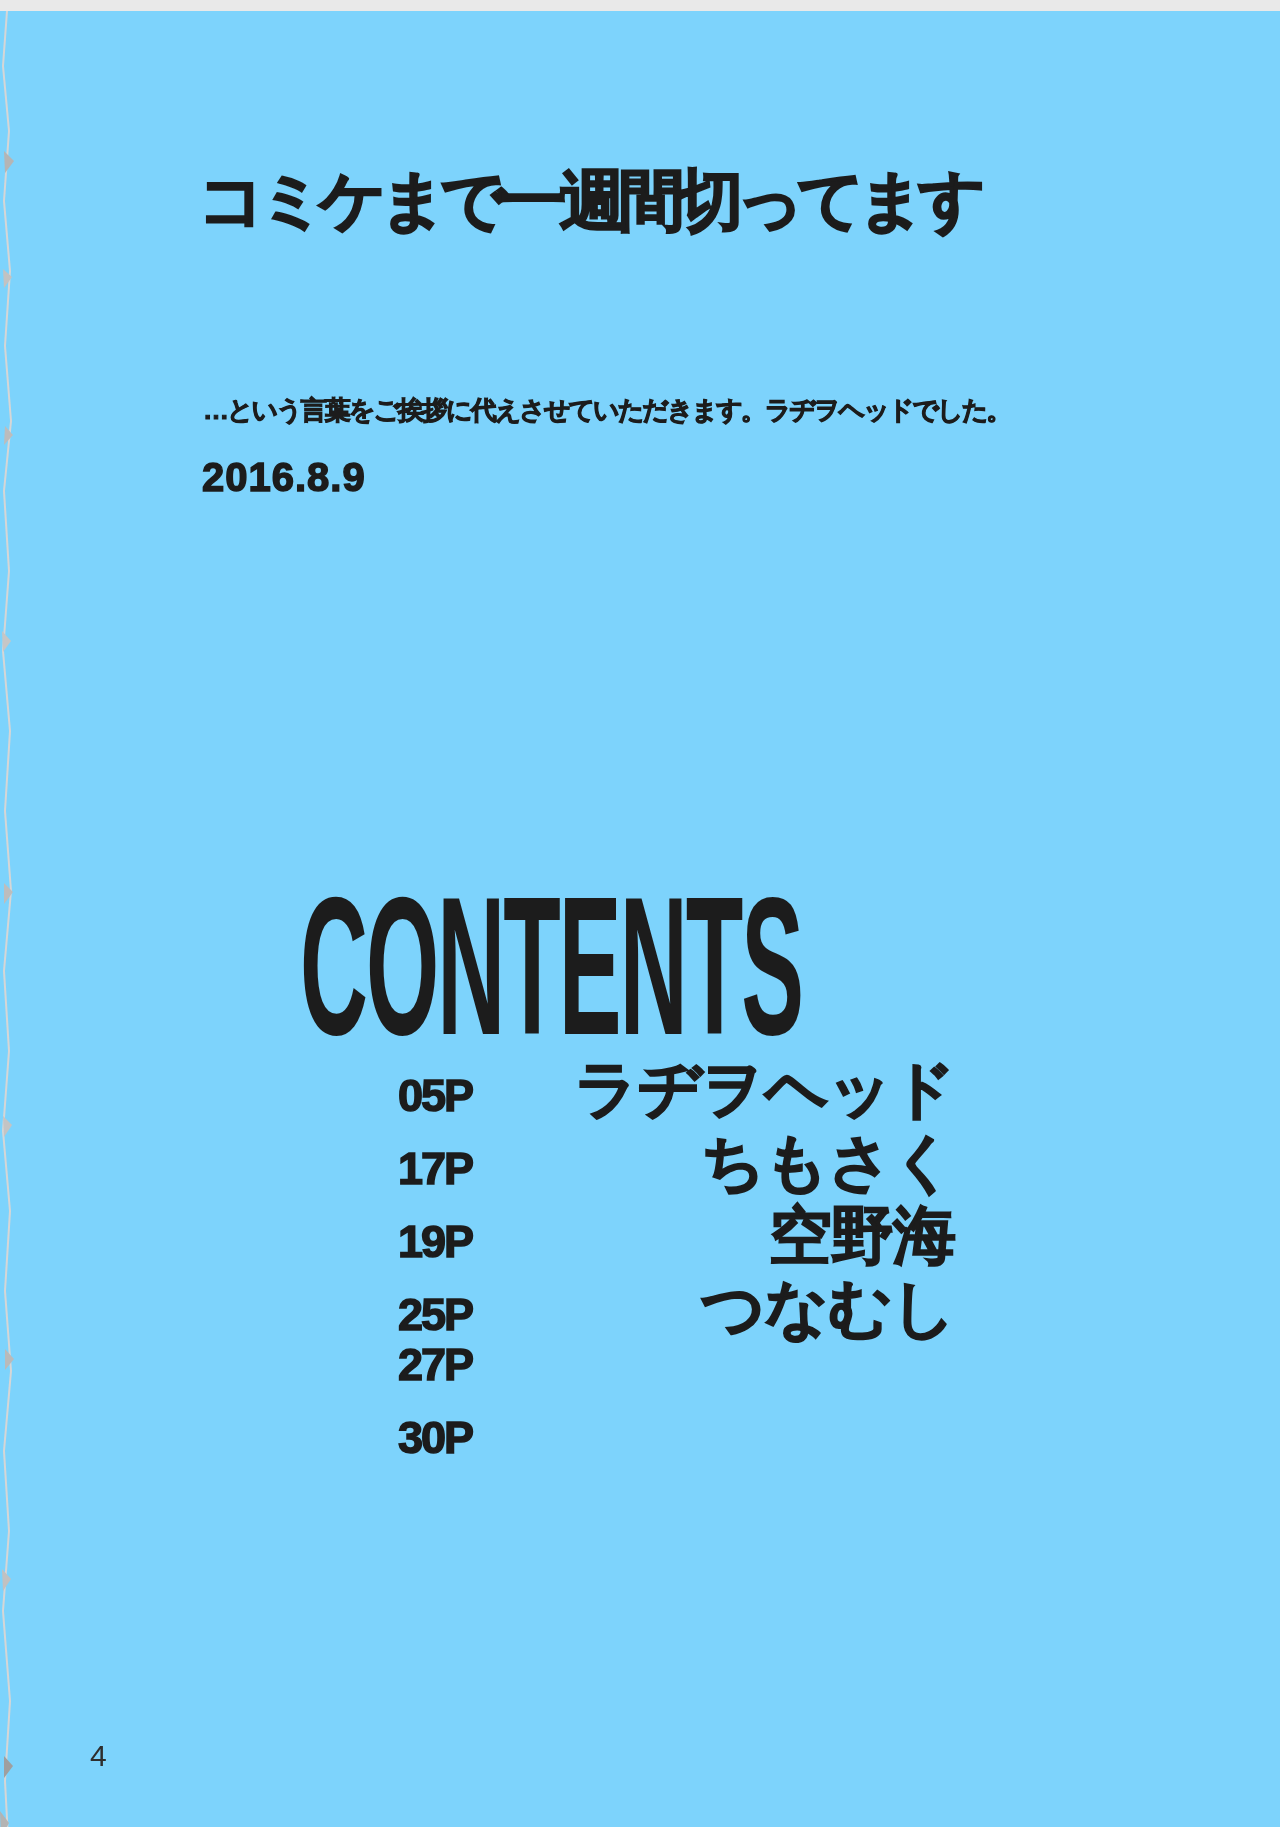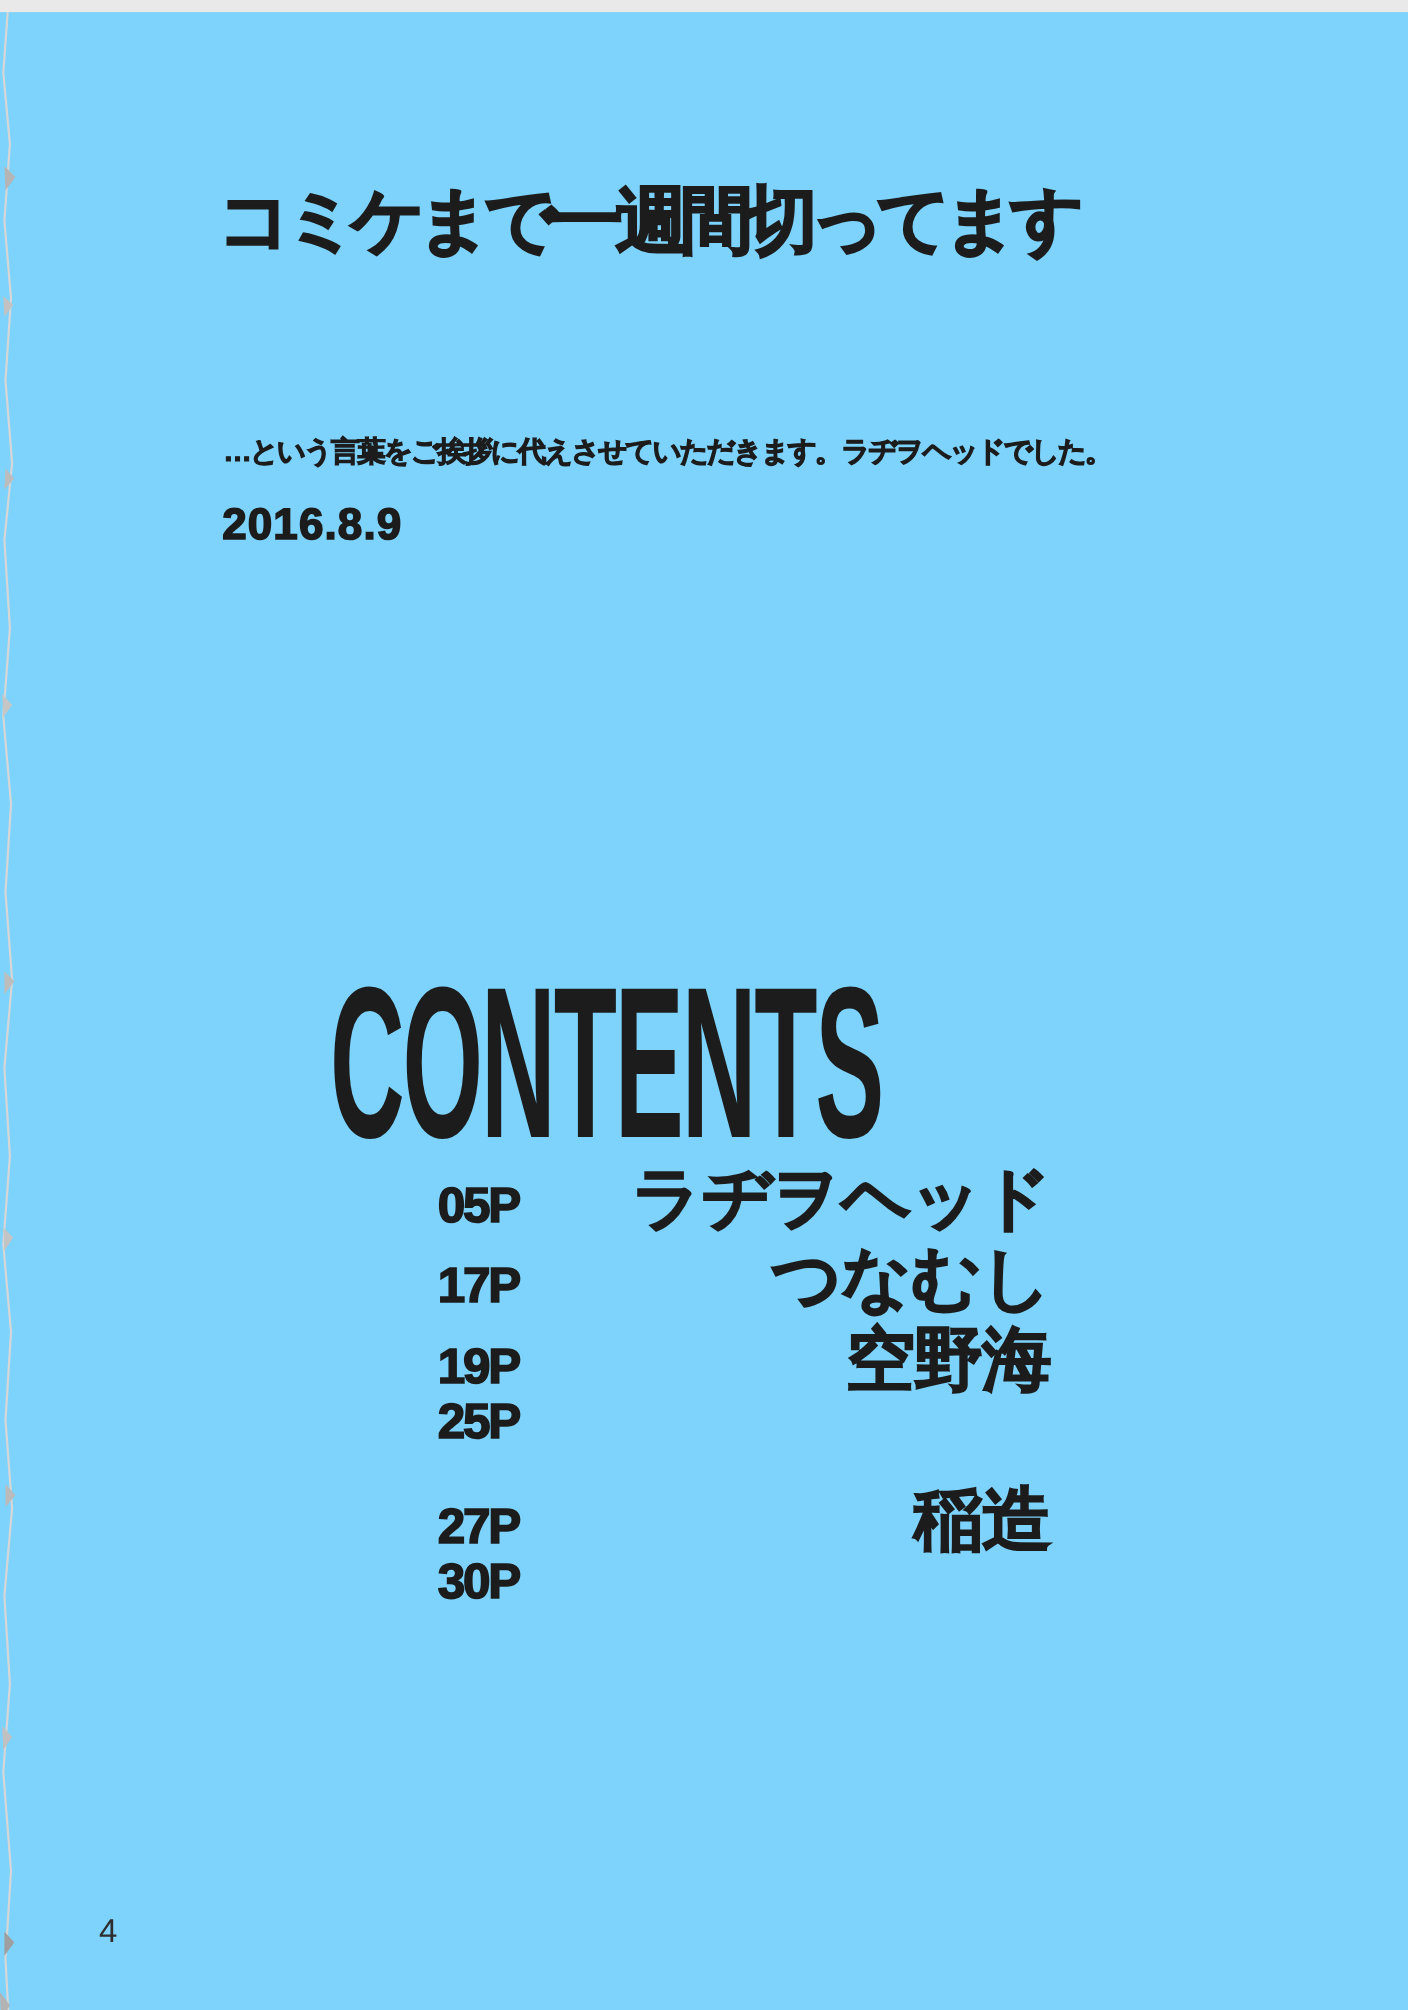--- a/index.html
+++ b/index.html
@@ -132,32 +132,32 @@
 
   <div class="contents-title">CONTENTS</div>
 
   <div class="toc">
     <div class="toc-row">
       <span class="toc-page">05P</span>
       <span class="toc-name">ラヂヲヘッド</span>
     </div>
     <div class="toc-row">
       <span class="toc-page">17P</span>
-      <span class="toc-name">つなむし</span>
+      <span class="toc-name">ちもさく</span>
     </div>
     <div class="toc-row">
       <span class="toc-page">19P</span>
       <span class="toc-name">空野海</span>
     </div>
     <div class="toc-row">
       <span class="toc-page">25P</span>
+      <span class="toc-name">つなむし</span>
     </div>
     <div class="toc-row">
       <span class="toc-page">27P</span>
-      <span class="toc-name">稲造</span>
     </div>
     <div class="toc-row">
       <span class="toc-page">30P</span>
     </div>
   </div>
 
   <div class="page-num">4</div>
 
 </div>
 

